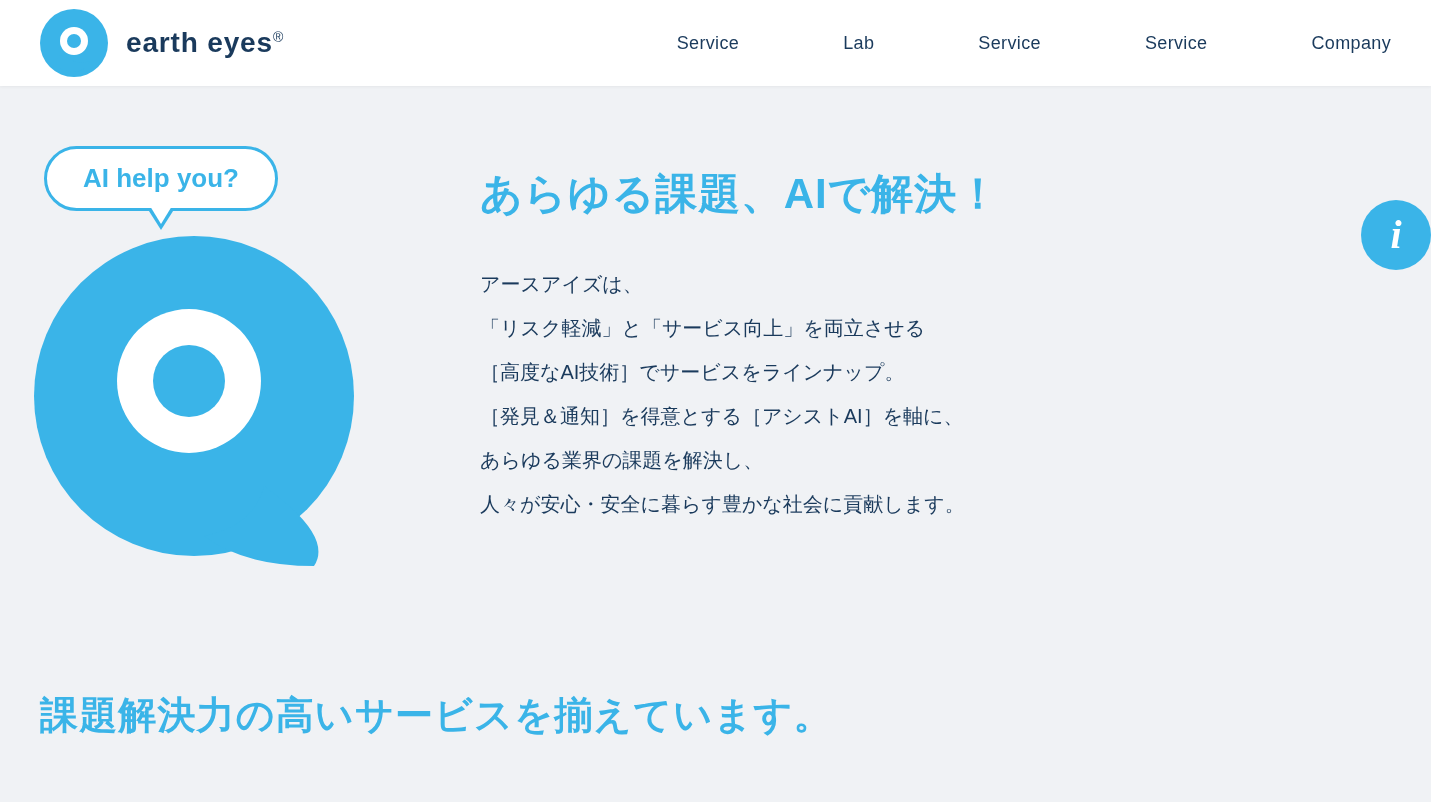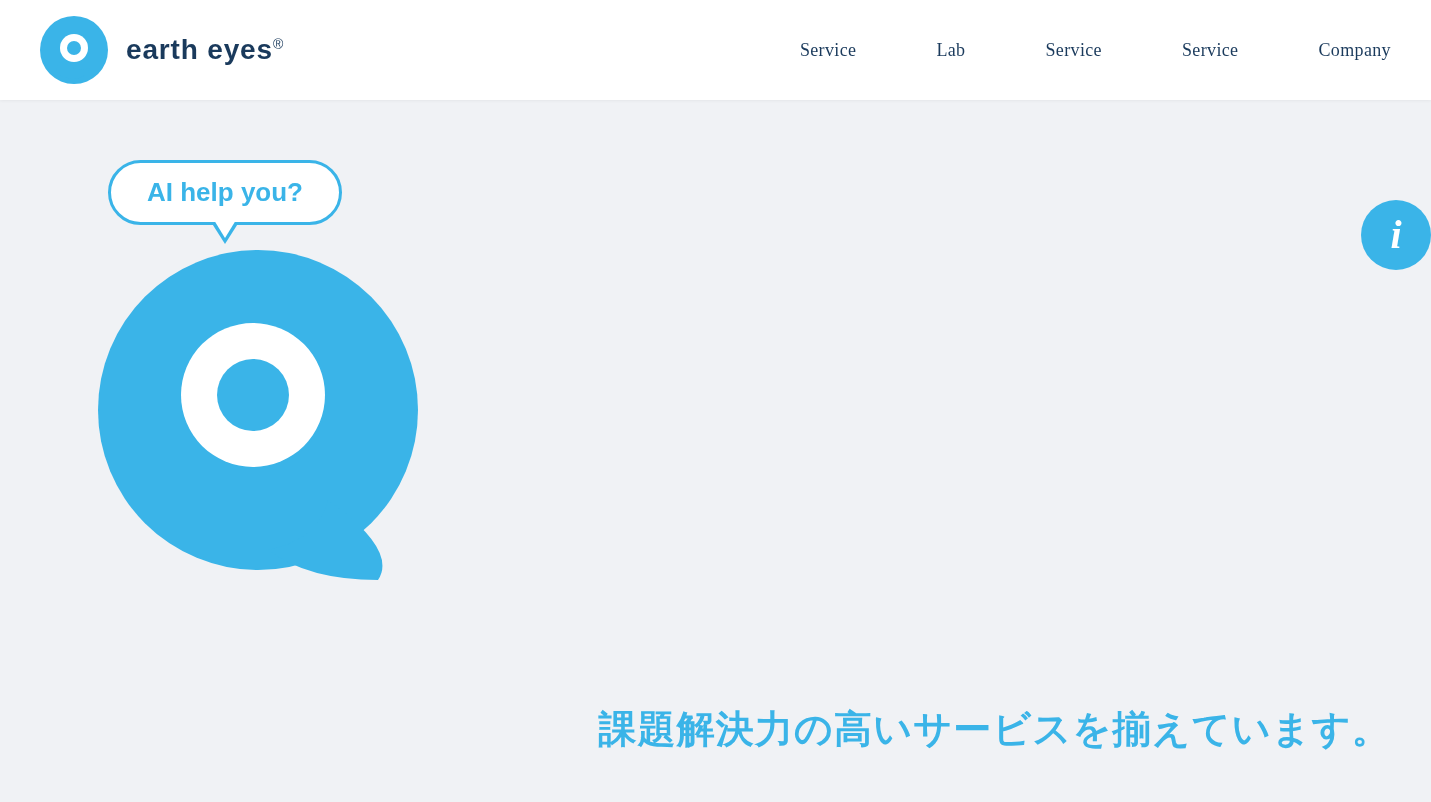--- a/index.html
+++ b/index.html
@@ -16,21 +16,21 @@
       min-height: 802px;
       overflow-x: hidden;
     }
 
     
     header {
       background-color: #ffffff;
       display: flex;
       align-items: center;
       padding: 0 40px;
-      height: 100px;
+      height: 86px;
       box-shadow: 0 1px 3px rgba(0,0,0,0.05);
     }
 
     .logo-area {
       display: flex;
       align-items: center;
       gap: 18px;
       flex-shrink: 0;
     }
 
@@ -49,37 +49,36 @@
 
     .logo-text sup {
       font-size: 14px;
       font-weight: 400;
     }
 
     nav {
       margin-left: auto;
       display: flex;
       align-items: flex-end;
-      gap: 80px;
-      font-family: Liberation Serif, serif;
+      gap: 104px;
     }
 
     nav a {
       text-decoration: none;
       color: #1a3a5c;
       font-size: 18px;
       font-weight: 400;
       letter-spacing: 0.02em;
     }
 
     
     .hero {
       display: flex;
       align-items: flex-start;
-      padding: 60px 80px 60px 88px;
+      padding: 60px 80px 60px 24px;
       gap: 76px;
       position: relative;
     }
 
     
     .hero-left {
       flex-shrink: 0;
       width: 380px;
       position: relative;
     }
@@ -177,21 +176,21 @@
       font-size: 40px;
       font-weight: 700;
       color: #ffffff;
       font-style: italic;
       font-family: Georgia, serif;
       line-height: 1;
     }
 
     
     .bottom-section {
-      text-align: right;
+      text-align: left;
       padding: 60px 40px 40px;
     }
 
     .bottom-headline {
       font-size: 38px;
       font-weight: 700;
       color: #3ab4e8;
       letter-spacing: 0.03em;
     }
   </style>
@@ -235,20 +234,31 @@
 
         <circle cx="165" cy="155" r="72" fill="#ffffff"></circle>
 
         <circle cx="165" cy="155" r="36" fill="#3ab4e8"></circle>
 
         <path d="M240 260 Q310 310 290 340 Q220 340 180 310 Q230 300 240 260 Z" fill="#3ab4e8"></path>
       </svg>
     </div>
   </div>
 
+  <div class="hero-right">
+    <h1 class="hero-headline">あらゆる課題、AIで解決！</h1>
+    <div class="hero-body">
+      <p>アースアイズは、</p>
+      <p>「リスク軽減」と「サービス向上」を両立させる</p>
+      <p>［高度なAI技術］でサービスをラインナップ。</p>
+      <p>［発見＆通知］を得意とする［アシストAI］を軸に、</p>
+      <p>あらゆる業界の課題を解決し、</p>
+      <p>人々が安心・安全に暮らす豊かな社会に貢献します。</p>
+    </div>
+  </div>
 </section>
 
 <section class="bottom-section">
   <h2 class="bottom-headline">課題解決力の高いサービスを揃えています。</h2>
 </section>
 
 <div class="info-badge">
   <span class="info-badge-letter">i</span>
 </div>
 

